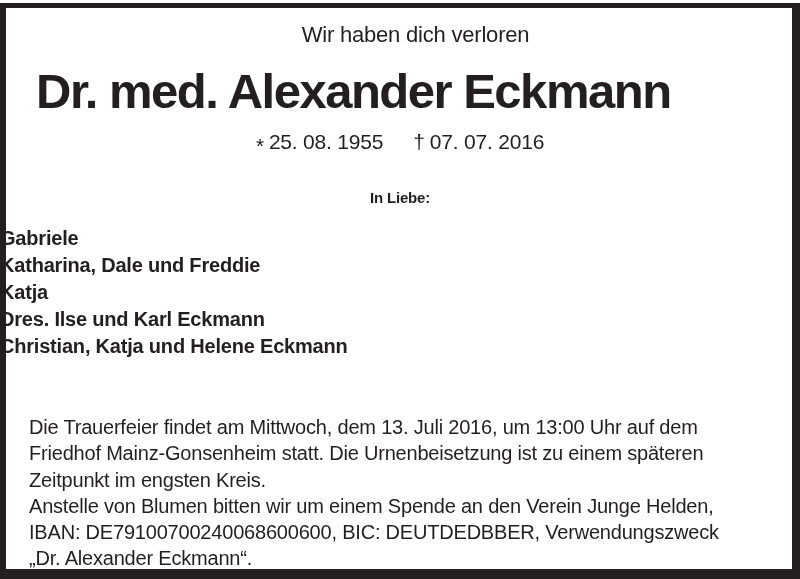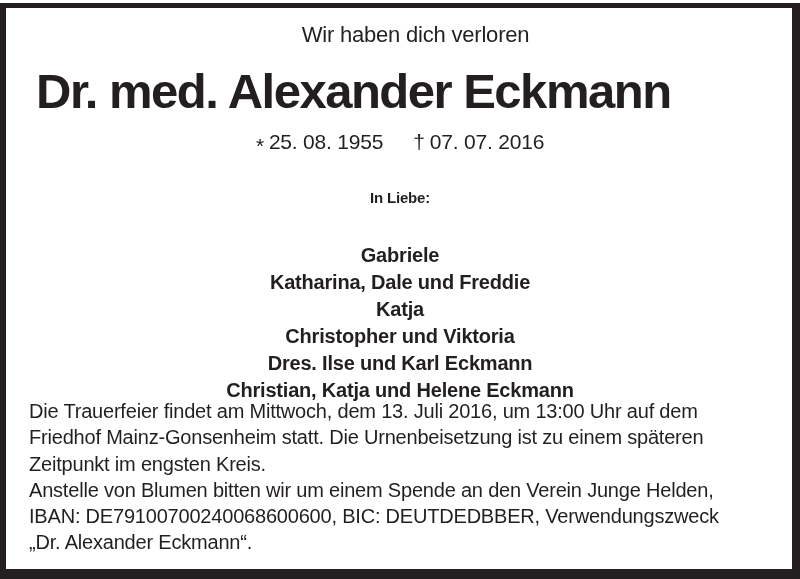--- a/index.html
+++ b/index.html
@@ -51,29 +51,27 @@
     margin-right: 5px;
   }
   .salutation {
     position: absolute; top: 189px; left: 0; width: 100%;
     text-align: center;
     font-size: 15px;
     font-weight: 700;
   }
   .mourners {
     position: absolute; top: 225px; left: 0; width: 100%;
-    text-align: center;
     font-size: 20px;
     font-weight: 700;
     line-height: 27px;
-    margin-top: 17px;
   }
   .mourner-line { white-space: nowrap; }
   .announcement {
-    position: absolute; top: 398px; left: 29px; width: 750px;
+    position: absolute; top: 414px; left: 29px; width: 750px;
     font-size: 20px;
     font-weight: 400;
     line-height: 26.3px;
     text-align: left;
   }
   .announcement-line { white-space: nowrap; }
 </style>
 </head>
 <body>
 
@@ -91,21 +89,20 @@
     <span class="death-symbol">†</span><span>07. 07. 2016</span>
   </div>
 </div>
 
 <div class="salutation">In Liebe:</div>
 
 <div class="mourners">
   <div class="mourner-line">Gabriele</div>
   <div class="mourner-line">Katharina, Dale und Freddie</div>
   <div class="mourner-line">Katja</div>
-  <div class="mourner-line">Christopher und Viktoria</div>
   <div class="mourner-line">Dres. Ilse und Karl Eckmann</div>
   <div class="mourner-line">Christian, Katja und Helene Eckmann</div>
 </div>
 
 <div class="announcement">
   <div class="announcement-line">Die Trauerfeier findet am Mittwoch, dem 13. Juli 2016, um 13:00 Uhr auf dem</div>
   <div class="announcement-line">Friedhof Mainz-Gonsenheim statt. Die Urnenbeisetzung ist zu einem späteren</div>
   <div class="announcement-line">Zeitpunkt im engsten Kreis.</div>
   <div class="announcement-line">Anstelle von Blumen bitten wir um einem Spende an den Verein Junge Helden,</div>
   <div class="announcement-line">IBAN: DE79100700240068600600, BIC: DEUTDEDBBER, Verwendungszweck</div>

